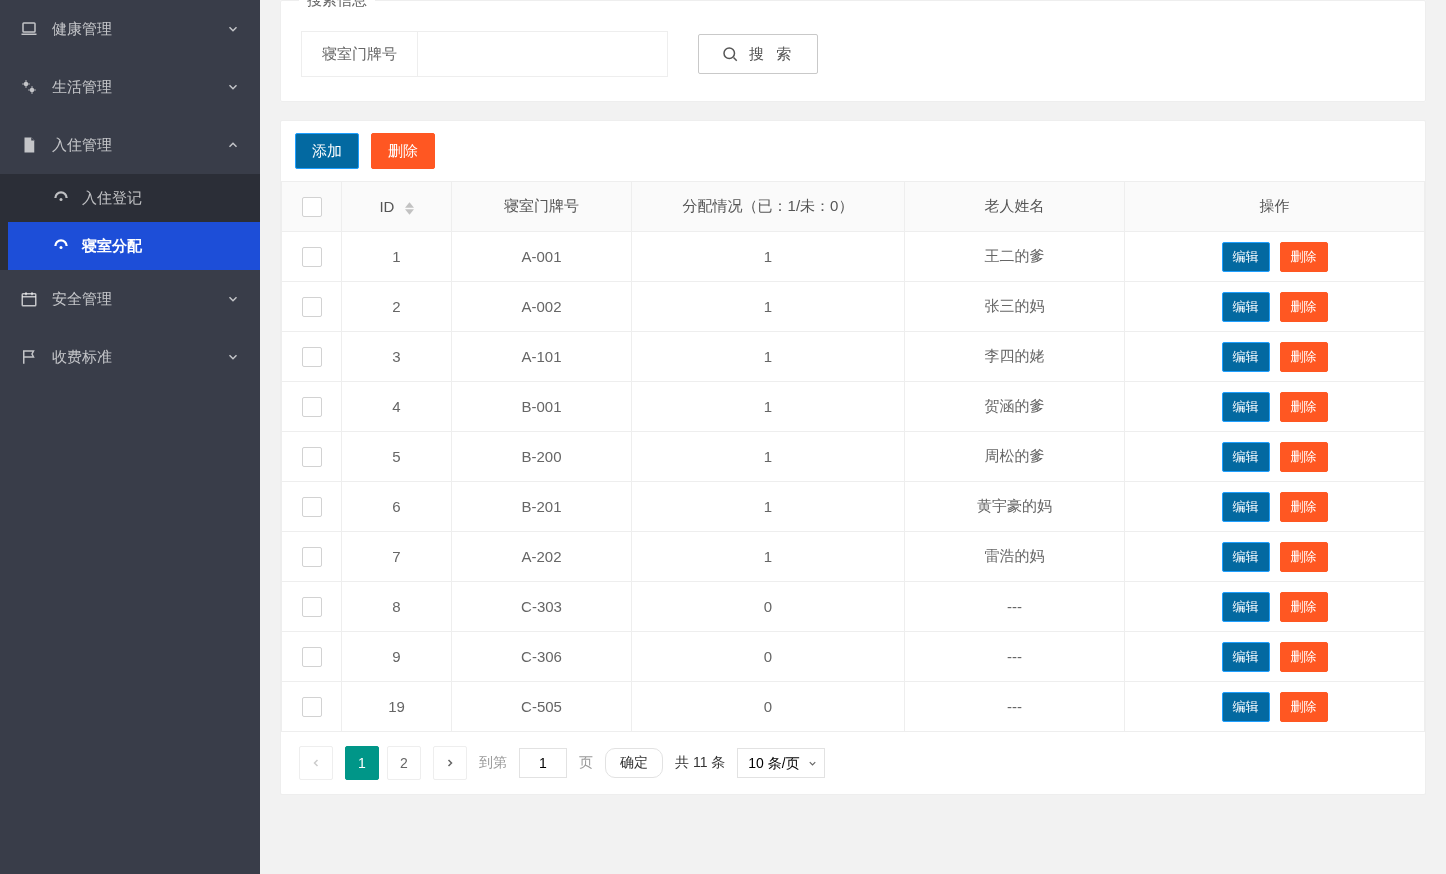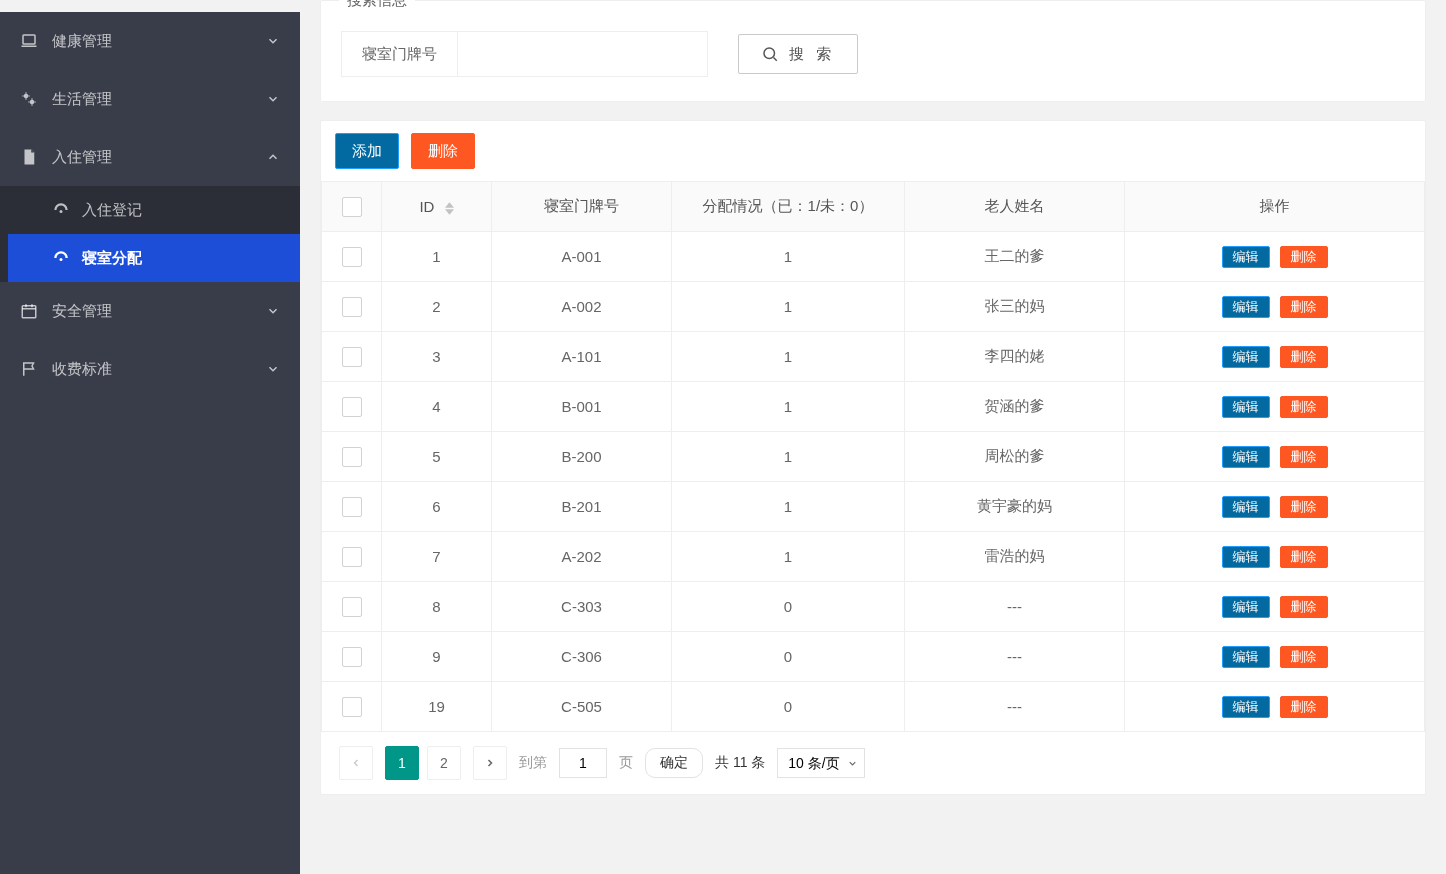--- a/index.html
+++ b/index.html
@@ -1,36 +1,36 @@
 <!DOCTYPE html>
 <html><head>
 <meta charset="utf-8">
 <style>
 * { box-sizing: border-box; margin: 0; padding: 0; }
 body { font-family: "Microsoft YaHei", -apple-system, sans-serif; background: #f2f2f2; color: #333; font-size: 14px; }
 .layout { display: flex; min-height: 874px; }
-.sidebar { width: 300px; background: #393d49; color: rgba(255,255,255,.7); flex: none; margin-top: 12px; }
+.sidebar { width: 260px; background: #393d49; color: rgba(255,255,255,.7); flex: none; }
 .nav-item { display: flex; align-items: center; justify-content: space-between; padding: 0 20px; height: 58px; font-size: 15px; color: rgba(255,255,255,.7); cursor: pointer; }
 .nav-item .left { display: flex; align-items: center; gap: 14px; }
 .nav-icon { width: 18px; height: 18px; display: inline-flex; align-items: center; justify-content: center; }
 .chevron { width: 14px; height: 14px; }
 .subnav { background: #2b2e37; padding-left: 8px; }
 .sub-item { display: flex; align-items: center; gap: 12px; height: 48px; padding-left: 44px; font-size: 15px; color: rgba(255,255,255,.7); cursor: pointer; }
 .sub-item.active { background: #1d4ed8; color: #fff; font-weight: bold; }
 .main { flex: 1; padding: 0 0 20px 0; overflow: auto; }
 .search-panel { margin: 0 20px 18px 20px; border: 1px solid #eee; background: #fff; position: relative; padding: 30px 20px 24px 20px; border-radius: 2px; }
 .search-panel-title { position: absolute; top: -10px; left: 18px; background: #fff; padding: 0 8px; color: #666; font-size: 15px; }
 .search-row { display: flex; align-items: center; gap: 30px; }
 .input-block { display: flex; align-items: center; border: 1px solid #eee; height: 46px; }
 .input-label { padding: 0 20px; color: #666; font-size: 15px; }
 .input-field { border: none; border-left: 1px solid #eee; height: 44px; width: 250px; padding: 0 12px; font-size: 14px; outline: none; }
 .btn { display: inline-flex; align-items: center; justify-content: center; border: 1px solid #c9c9c9; background: #fff; color: #555; height: 40px; padding: 0 22px; cursor: pointer; font-size: 15px; border-radius: 2px; gap: 10px; letter-spacing: 4px; }
 .btn.primary { background: #0369a1; border-color: #1e9fff; color: #fff; letter-spacing: 0; }
 .btn.danger { background: #ff5722; border-color: #ff5722; color: #fff; letter-spacing: 0; }
-.btn.sm { height: 22px; padding: 0 10px; font-size: 13px; text-align: right; }
+.btn.sm { height: 30px; padding: 0 10px; font-size: 13px; text-align: right; }
 .table-panel { margin: 0 20px; background: #fff; border: 1px solid #eee; border-radius: 2px; }
 .toolbar { padding: 12px 14px; display: flex; gap: 12px; }
 table { width: 100%; border-collapse: collapse; }
 th, td { border: 1px solid #eee; text-align: center; height: 50px; color: #666; font-weight: normal; font-size: 15px; }
 th { background: #fafafa; color: #555; }
 .chk { width: 20px; height: 20px; border: 1px solid #d2d2d2; border-radius: 2px; background: #fff; display: inline-block; vertical-align: middle; }
 .sort-arrows { display: inline-flex; flex-direction: column; margin-left: 6px; line-height: 0; gap: 1px; vertical-align: middle; }
 .sort-arrows svg { width: 9px; height: 6px; }
 .ops { display: flex; gap: 10px; justify-content: center; }
 .pager { display: flex; align-items: center; gap: 12px; padding: 14px 18px; color: #999; font-size: 14px; }

